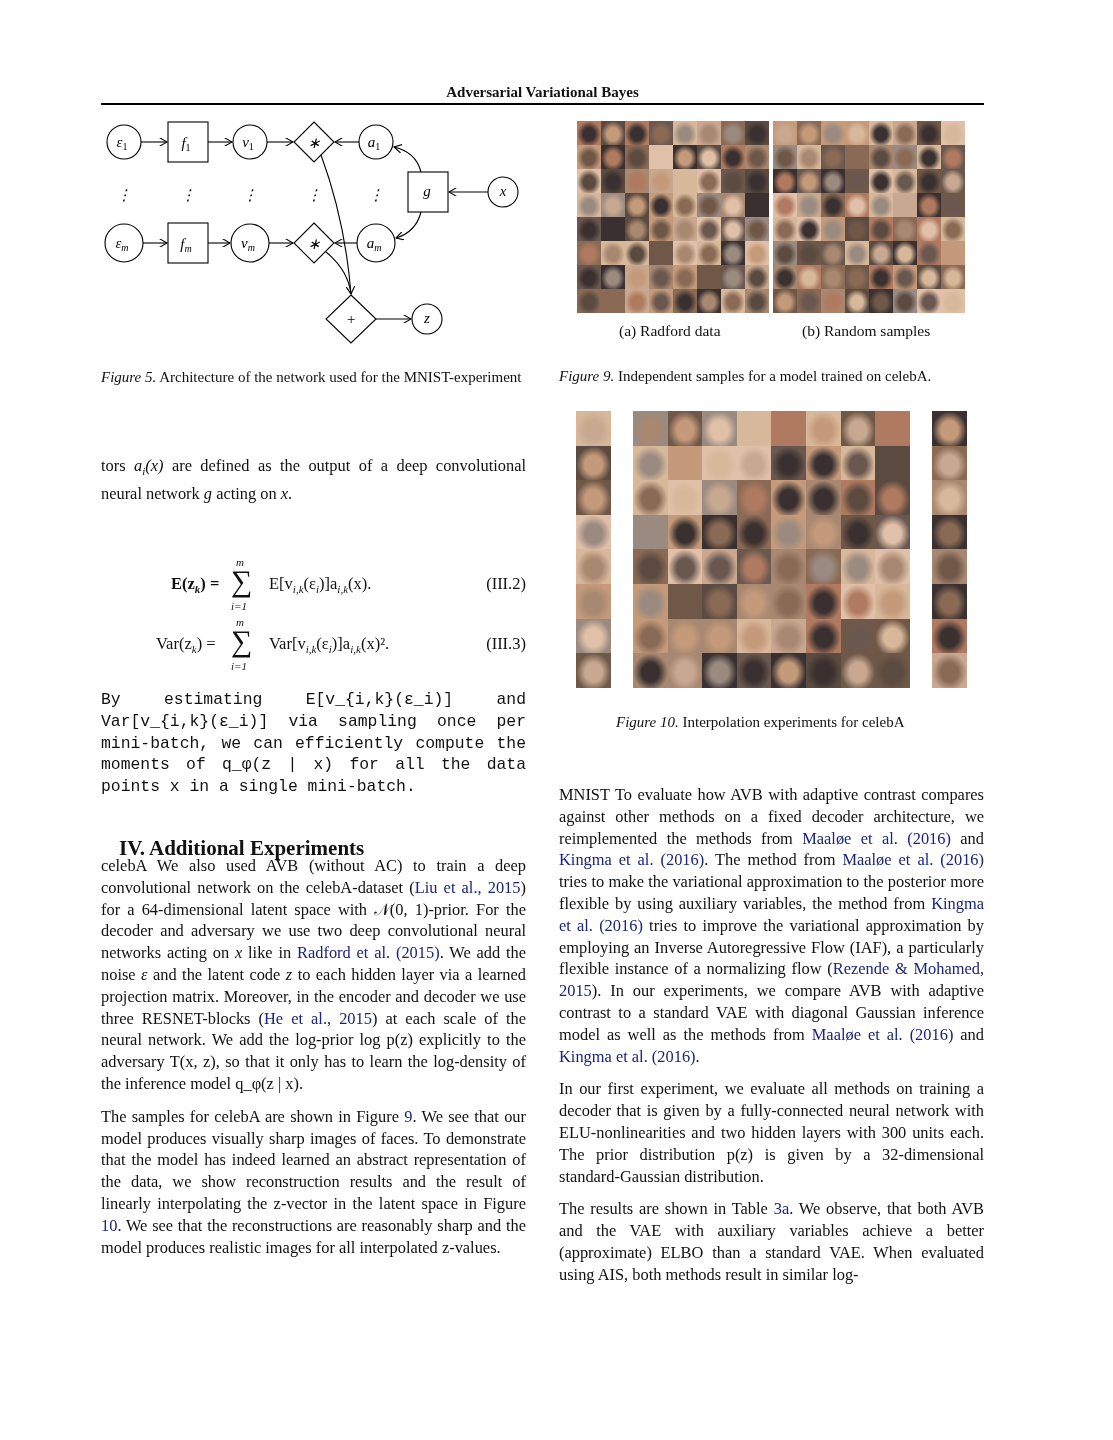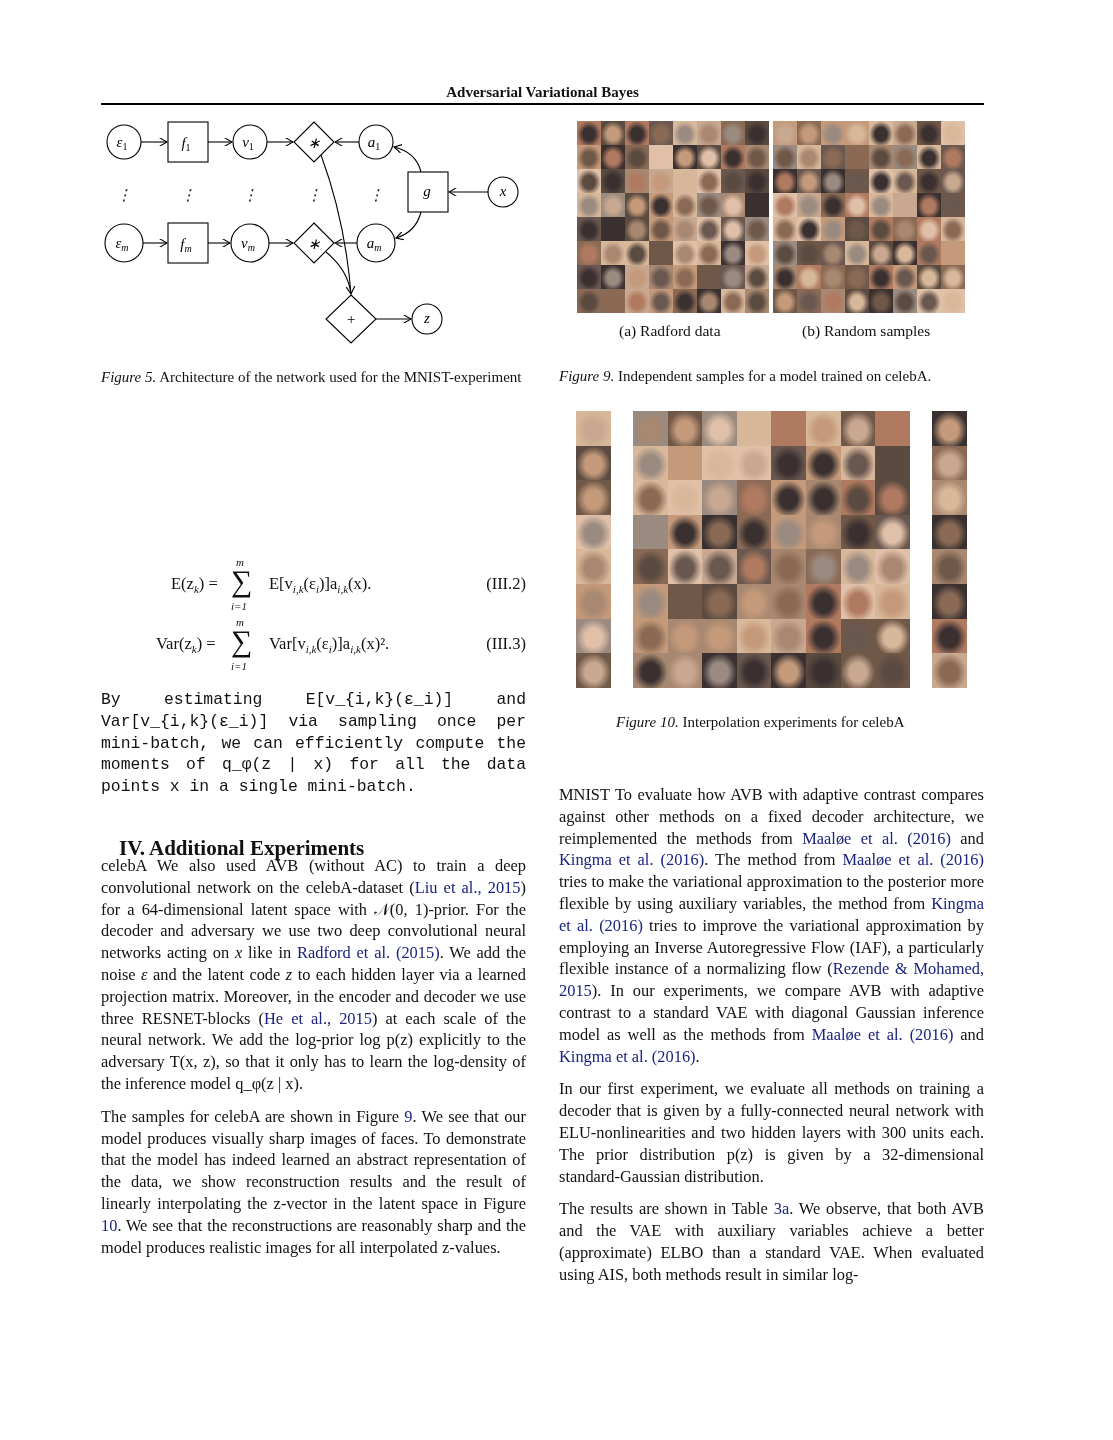--- a/index.html
+++ b/index.html
@@ -311,24 +311,25 @@
     <div style="width: 35px; height: 34.6px; background: radial-gradient(at 50% 55%, rgb(112, 88, 72) 0%, rgb(112, 88, 72) 35%, rgb(168, 136, 112) 70%);"></div>
     <div style="width: 35px; height: 34.6px; background: radial-gradient(at 50% 55%, rgb(138, 106, 85) 0%, rgb(138, 106, 85) 35%, rgb(58, 48, 48) 70%);"></div>
     <div style="width: 35px; height: 34.6px; background: radial-gradient(at 50% 55%, rgb(58, 48, 48) 0%, rgb(58, 48, 48) 35%, rgb(176, 122, 96) 70%);"></div>
     <div style="width: 35px; height: 34.6px; background: radial-gradient(at 50% 55%, rgb(138, 106, 85) 0%, rgb(138, 106, 85) 35%, rgb(200, 168, 144) 70%);"></div>
   </div>
 <div class="caption" style="left:616px;top:712px;">
   <span class="lab">Figure 10.</span><span> Interpolation experiments for celebA</span>
 </div>
 
 <div class="col" style="left:101px;top:455px;">
+  <p><span>tors </span><span class="i">a</span><sub class="i" style="font-size:11px">i</sub><span class="i">(x)</span><span> are defined as the output of a deep convolutional neural network </span><span class="i">g</span><span> acting on </span><span class="i">x</span><span>.</span></p>
 </div>
 
 <div class="eq" style="left:101px;top:560px;width:425px;height:50px;">
-  <span style="position:absolute;left:70px;top:14px;"><span>E(z</span><sub class="i" style="font-size:11px">k</sub><span>) =</span></span>
+  <span style="position:absolute;left:70px;top:14px;font-weight:bold;"><span>E(z</span><sub class="i" style="font-size:11px">k</sub><span>) =</span></span>
   <span style="position:absolute;left:135px;top:-4px;font-size:11px;" class="i">m</span>
   <span style="position:absolute;left:130px;top:4px;font-size:30px;">∑</span>
   <span style="position:absolute;left:130px;top:40px;font-size:11px;" class="i">i=1</span>
   <span style="position:absolute;left:168px;top:14px;"><span>E[v</span><sub class="i" style="font-size:11px">i,k</sub><span>(ε</span><sub class="i" style="font-size:11px">i</sub><span>)]a</span><sub class="i" style="font-size:11px">i,k</sub><span>(x).</span></span>
   <span class="num" style="top:14px;">(III.2)</span>
 </div>
 
 <div class="eq" style="left:101px;top:620px;width:425px;height:50px;">
   <span style="position:absolute;left:55px;top:14px;"><span>Var(z</span><sub class="i" style="font-size:11px">k</sub><span>) =</span></span>
   <span style="position:absolute;left:135px;top:-4px;font-size:11px;" class="i">m</span>

